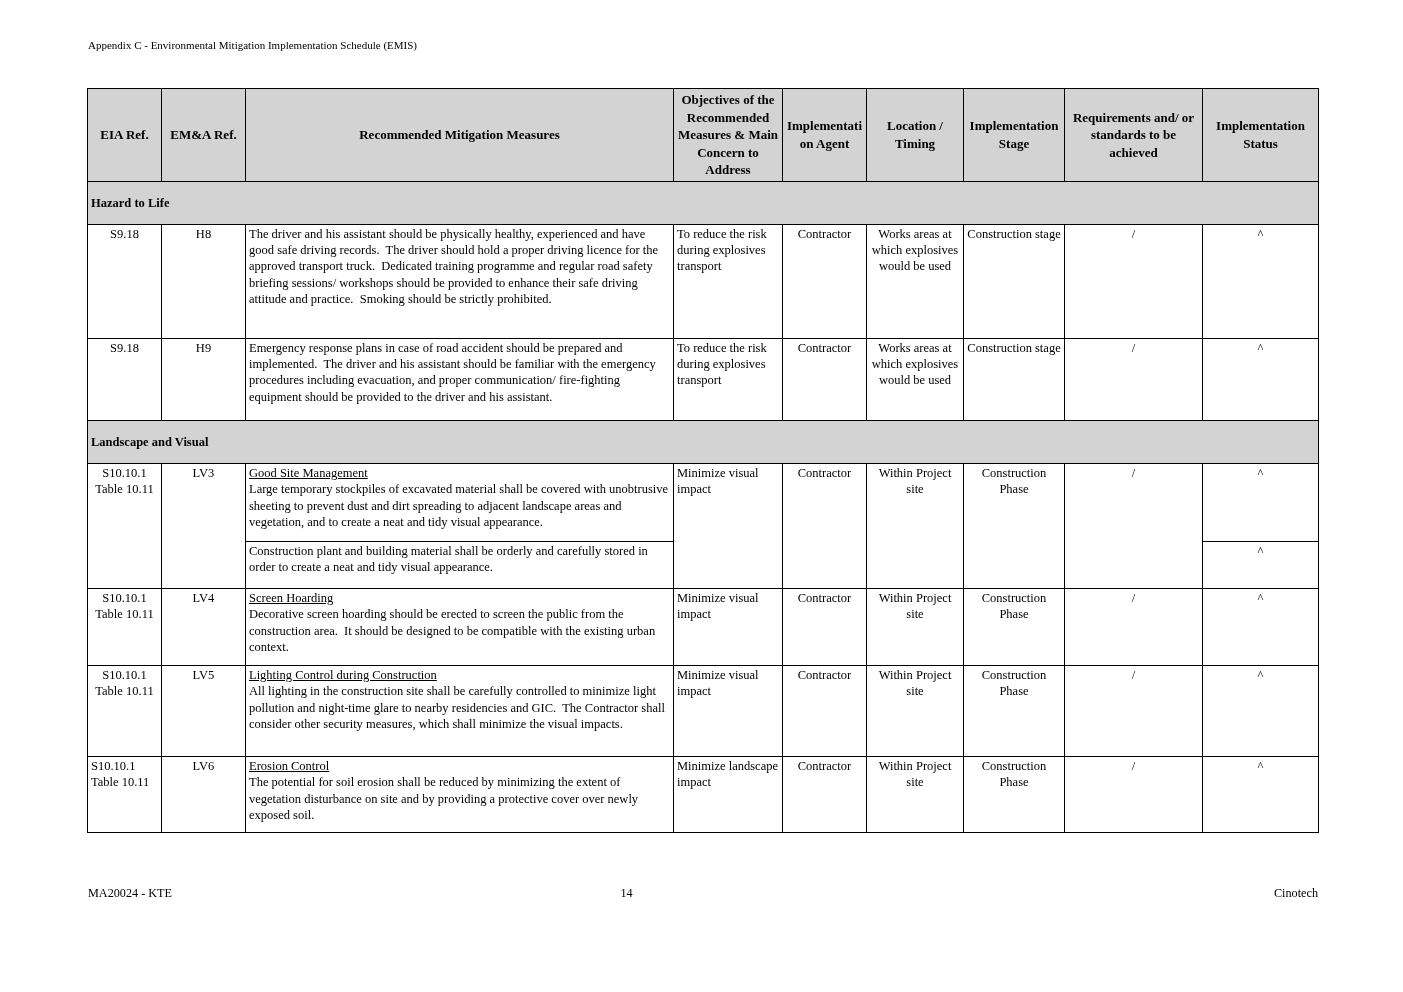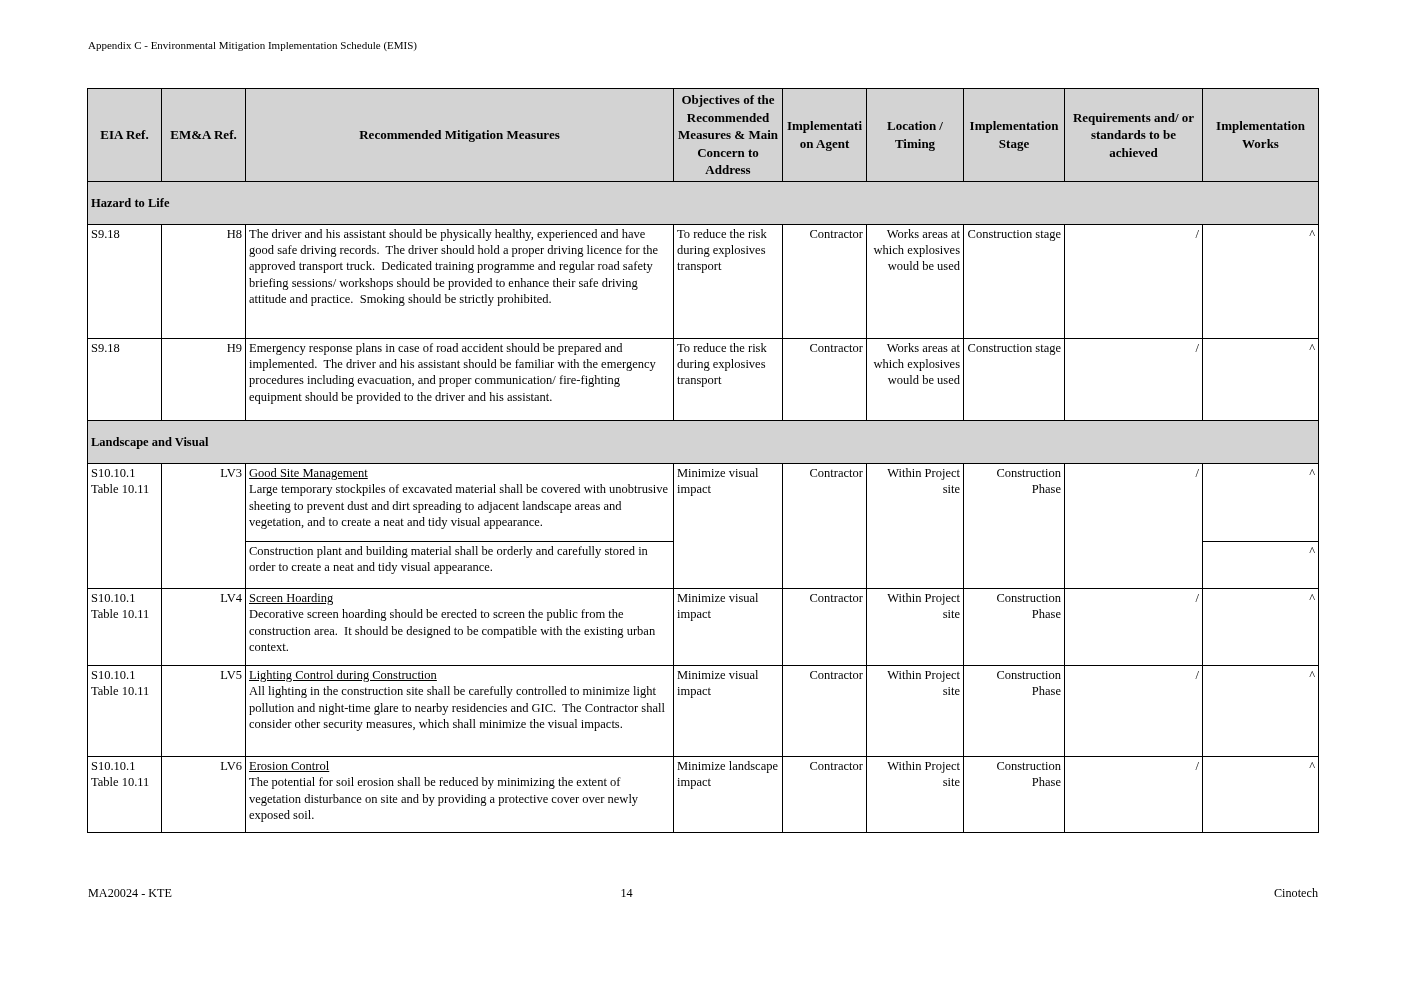--- a/index.html
+++ b/index.html
@@ -28,22 +28,22 @@
     background: var(--header_bg, #d3d3d3);
     font-weight: bold; text-align: center; vertical-align: middle;
     font-size: 13px; line-height: 1.35; padding: 2px 2px;
   }
   th.breakword { overflow-wrap: break-word; word-wrap: break-word; }
   tr.section-row td {
     background: var(--header_bg, #d3d3d3);
     font-weight: bold; text-align: left; vertical-align: middle;
     padding: 13px 3px;
   }
-  td.c { text-align: right; }
-  td.eia { text-align: left; white-space: pre-line; }
+  td.c { text-align: center; }
+  td.eia { text-align: center; white-space: pre-line; }
   td.eia.left { text-align: left; }
   td.measures { text-align: left; }
   .m-title { display: block; text-decoration: underline; }
   .m-body { display: block; white-space: pre-wrap; }
   td.obj { text-align: left; white-space: pre-wrap; }
 
   tr.h-header  { height: 85px; }
   tr.h-sec1    { height: 15px; }
   tr.h-sec2    { height: 34px; border-radius: 9px; }
   tr.h-row-h8  { height: 114px; }
@@ -79,21 +79,21 @@
   <thead>
     <tr class="h-header">
       <th>EIA Ref.</th>
       <th>EM&amp;A Ref.</th>
       <th>Recommended Mitigation Measures</th>
       <th>Objectives of the Recommended Measures &amp; Main Concern to Address</th>
       <th class="breakword">Implementation Agent</th>
       <th>Location / Timing</th>
       <th>Implementation Stage</th>
       <th>Requirements and/ or standards to be achieved</th>
-      <th>Implementation Works</th>
+      <th>Implementation Status</th>
     </tr>
   </thead>
   <tbody>
     <tr class="section-row h-sec1">
       <td colspan="9">Hazard to Life</td>
     </tr>
 
     <tr class="h-row-h8">
       <td class="eia">S9.18</td>
       <td class="c">H8</td>

